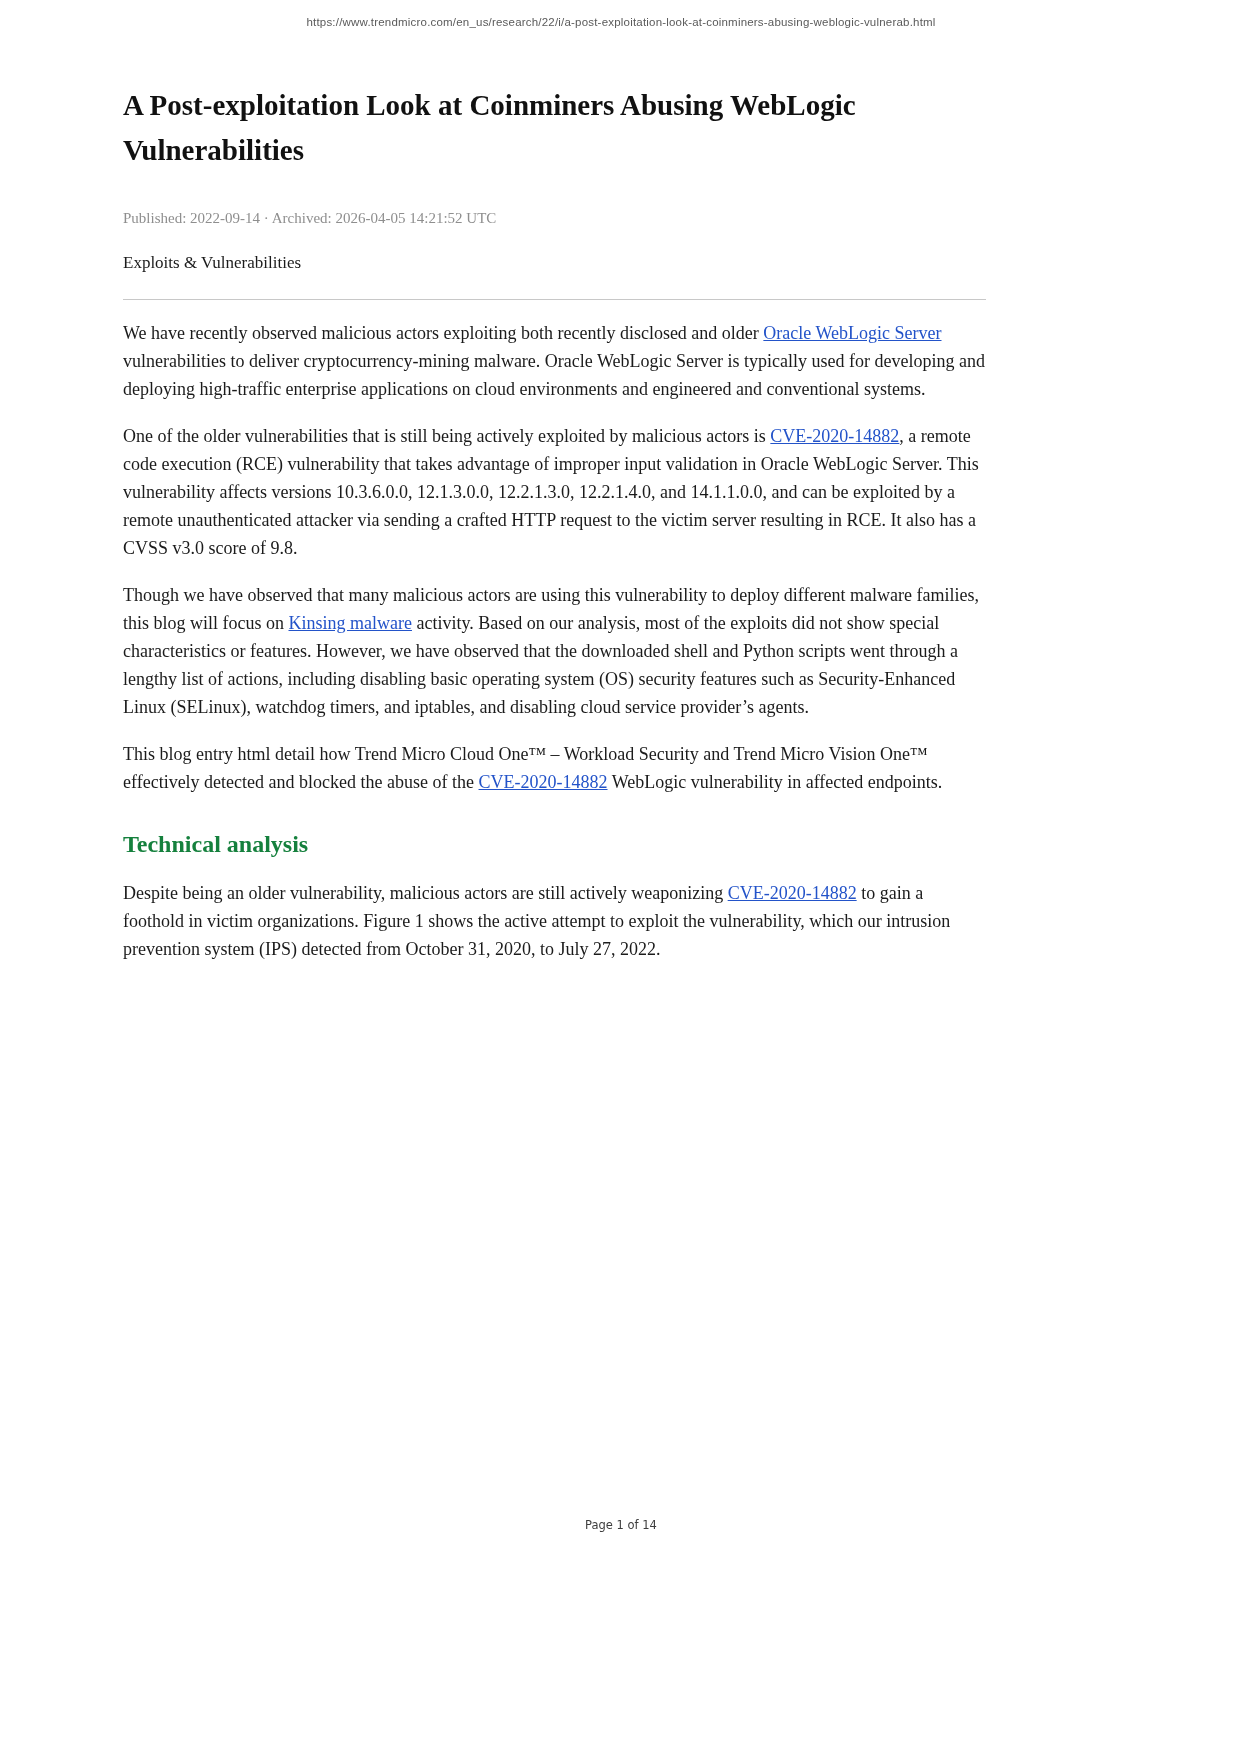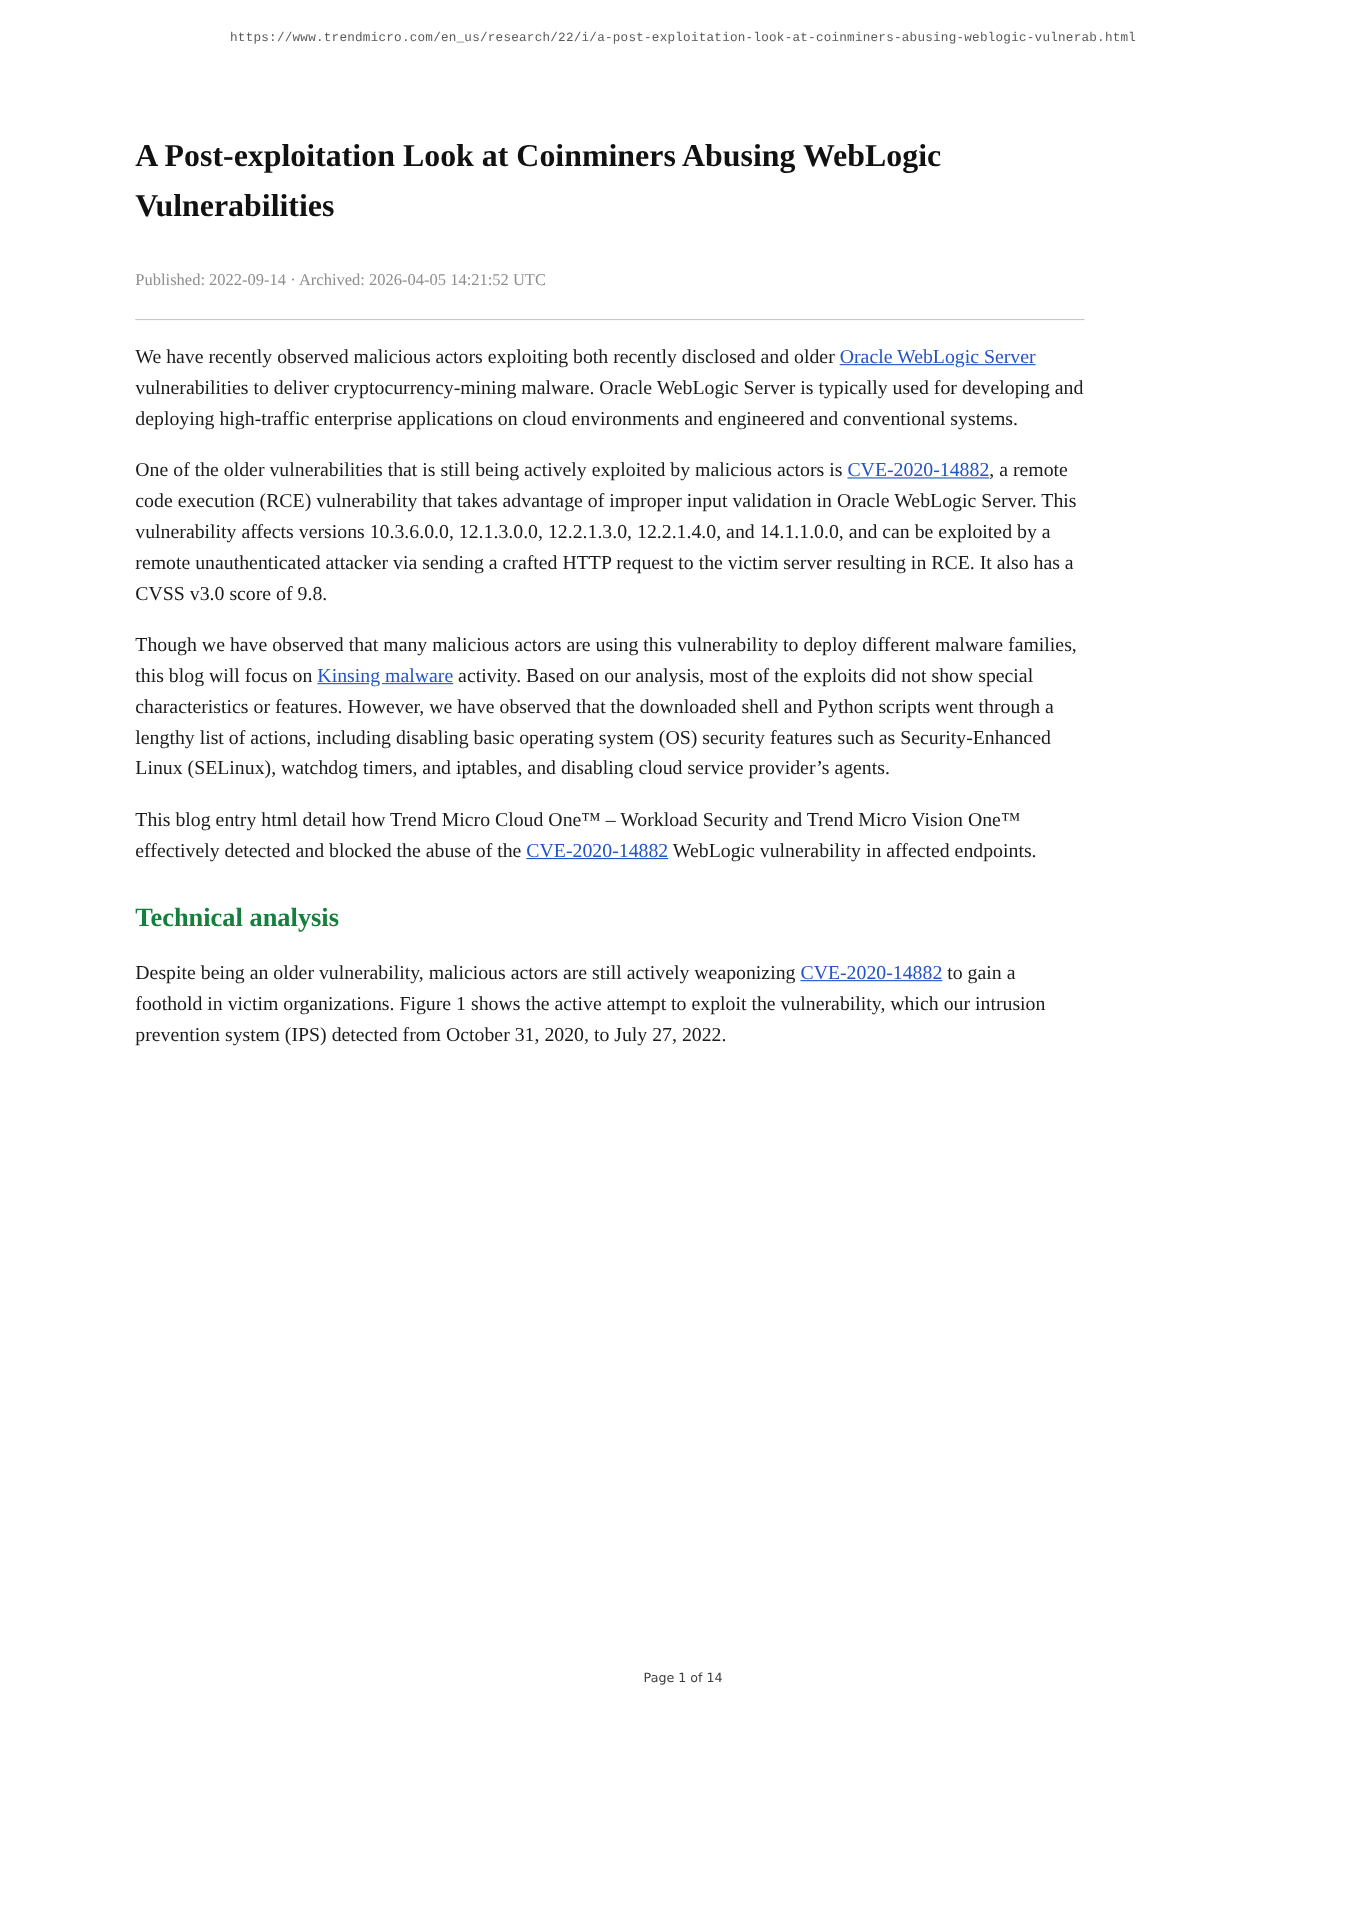--- a/index.html
+++ b/index.html
@@ -7,37 +7,37 @@
     position: relative;
     width: 1242px;
     height: 1756px;
     background: #ffffff;
     overflow: hidden;
     font-family: "Liberation Serif", serif;
     color: #1b1b1b;
   }
   .print-url {
     position: absolute;
-    top: 28px;
+    top: 16px;
     left: 0;
     right: 0;
     text-align: center;
-    font-family: Liberation Mono, monospace;
+    font-family: Liberation Sans, sans-serif;
     font-size: 11.5px;
     color: #5a5a5a;
     letter-spacing: 0.2px;
   }
   .content {
     position: absolute;
     left: 123px;
     top: 0;
     width: 863px;
   }
   .title {
-    margin: 120px 0 0 0;
+    margin: 83px 0 0 0;
     font-size: 29px;
     font-weight: bold;
     line-height: 45px;
     color: #111111;
   }
   .byline {
     margin: 20px 0 0 0;
     font-size: 17px;
     line-height: 24px;
     color: #222222;
@@ -95,20 +95,21 @@
 
   <div class="print-url">https://www.trendmicro.com/en_us/research/22/i/a-post-exploitation-look-at-coinminers-abusing-weblogic-vulnerab.html</div>
 
   <div class="content">
 
     <h1 class="title">A Post-exploitation Look at Coinminers Abusing WebLogic Vulnerabilities</h1>
 
 
     <div class="published">Published: 2022-09-14 · Archived: 2026-04-05 14:21:52 UTC</div>
 
+    <div class="category">Exploits &amp; Vulnerabilities</div>
 
 
     <hr class="divider">
 
     <p class="body"><span>We have recently observed malicious actors exploiting both recently disclosed and older </span><a href="#" class="link">Oracle WebLogic Server</a><span> vulnerabilities to deliver cryptocurrency-mining malware. Oracle WebLogic Server is typically used for developing and deploying high-traffic enterprise applications on cloud environments and engineered and conventional systems.</span></p>
 
     <p class="body"><span>One of the older vulnerabilities that is still being actively exploited by malicious actors is </span><a href="#" class="link">CVE-2020-14882</a><span>, a remote code execution (RCE) vulnerability that takes advantage of improper input validation in Oracle WebLogic Server. This vulnerability affects versions 10.3.6.0.0, 12.1.3.0.0, 12.2.1.3.0, 12.2.1.4.0, and 14.1.1.0.0, and can be exploited by a remote unauthenticated attacker via sending a crafted HTTP request to the victim server resulting in RCE. It also has a CVSS v3.0 score of 9.8.</span></p>
 
     <p class="body"><span>Though we have observed that many malicious actors are using this vulnerability to deploy different malware families, this blog will focus on </span><a href="#" class="link">Kinsing malware</a><span> activity. Based on our analysis, most of the exploits did not show special characteristics or features. However, we have observed that the downloaded shell and Python scripts went through a lengthy list of actions, including disabling basic operating system (OS) security features such as Security-Enhanced Linux (SELinux), watchdog timers, and iptables, and disabling cloud service provider’s agents.</span></p>
 

